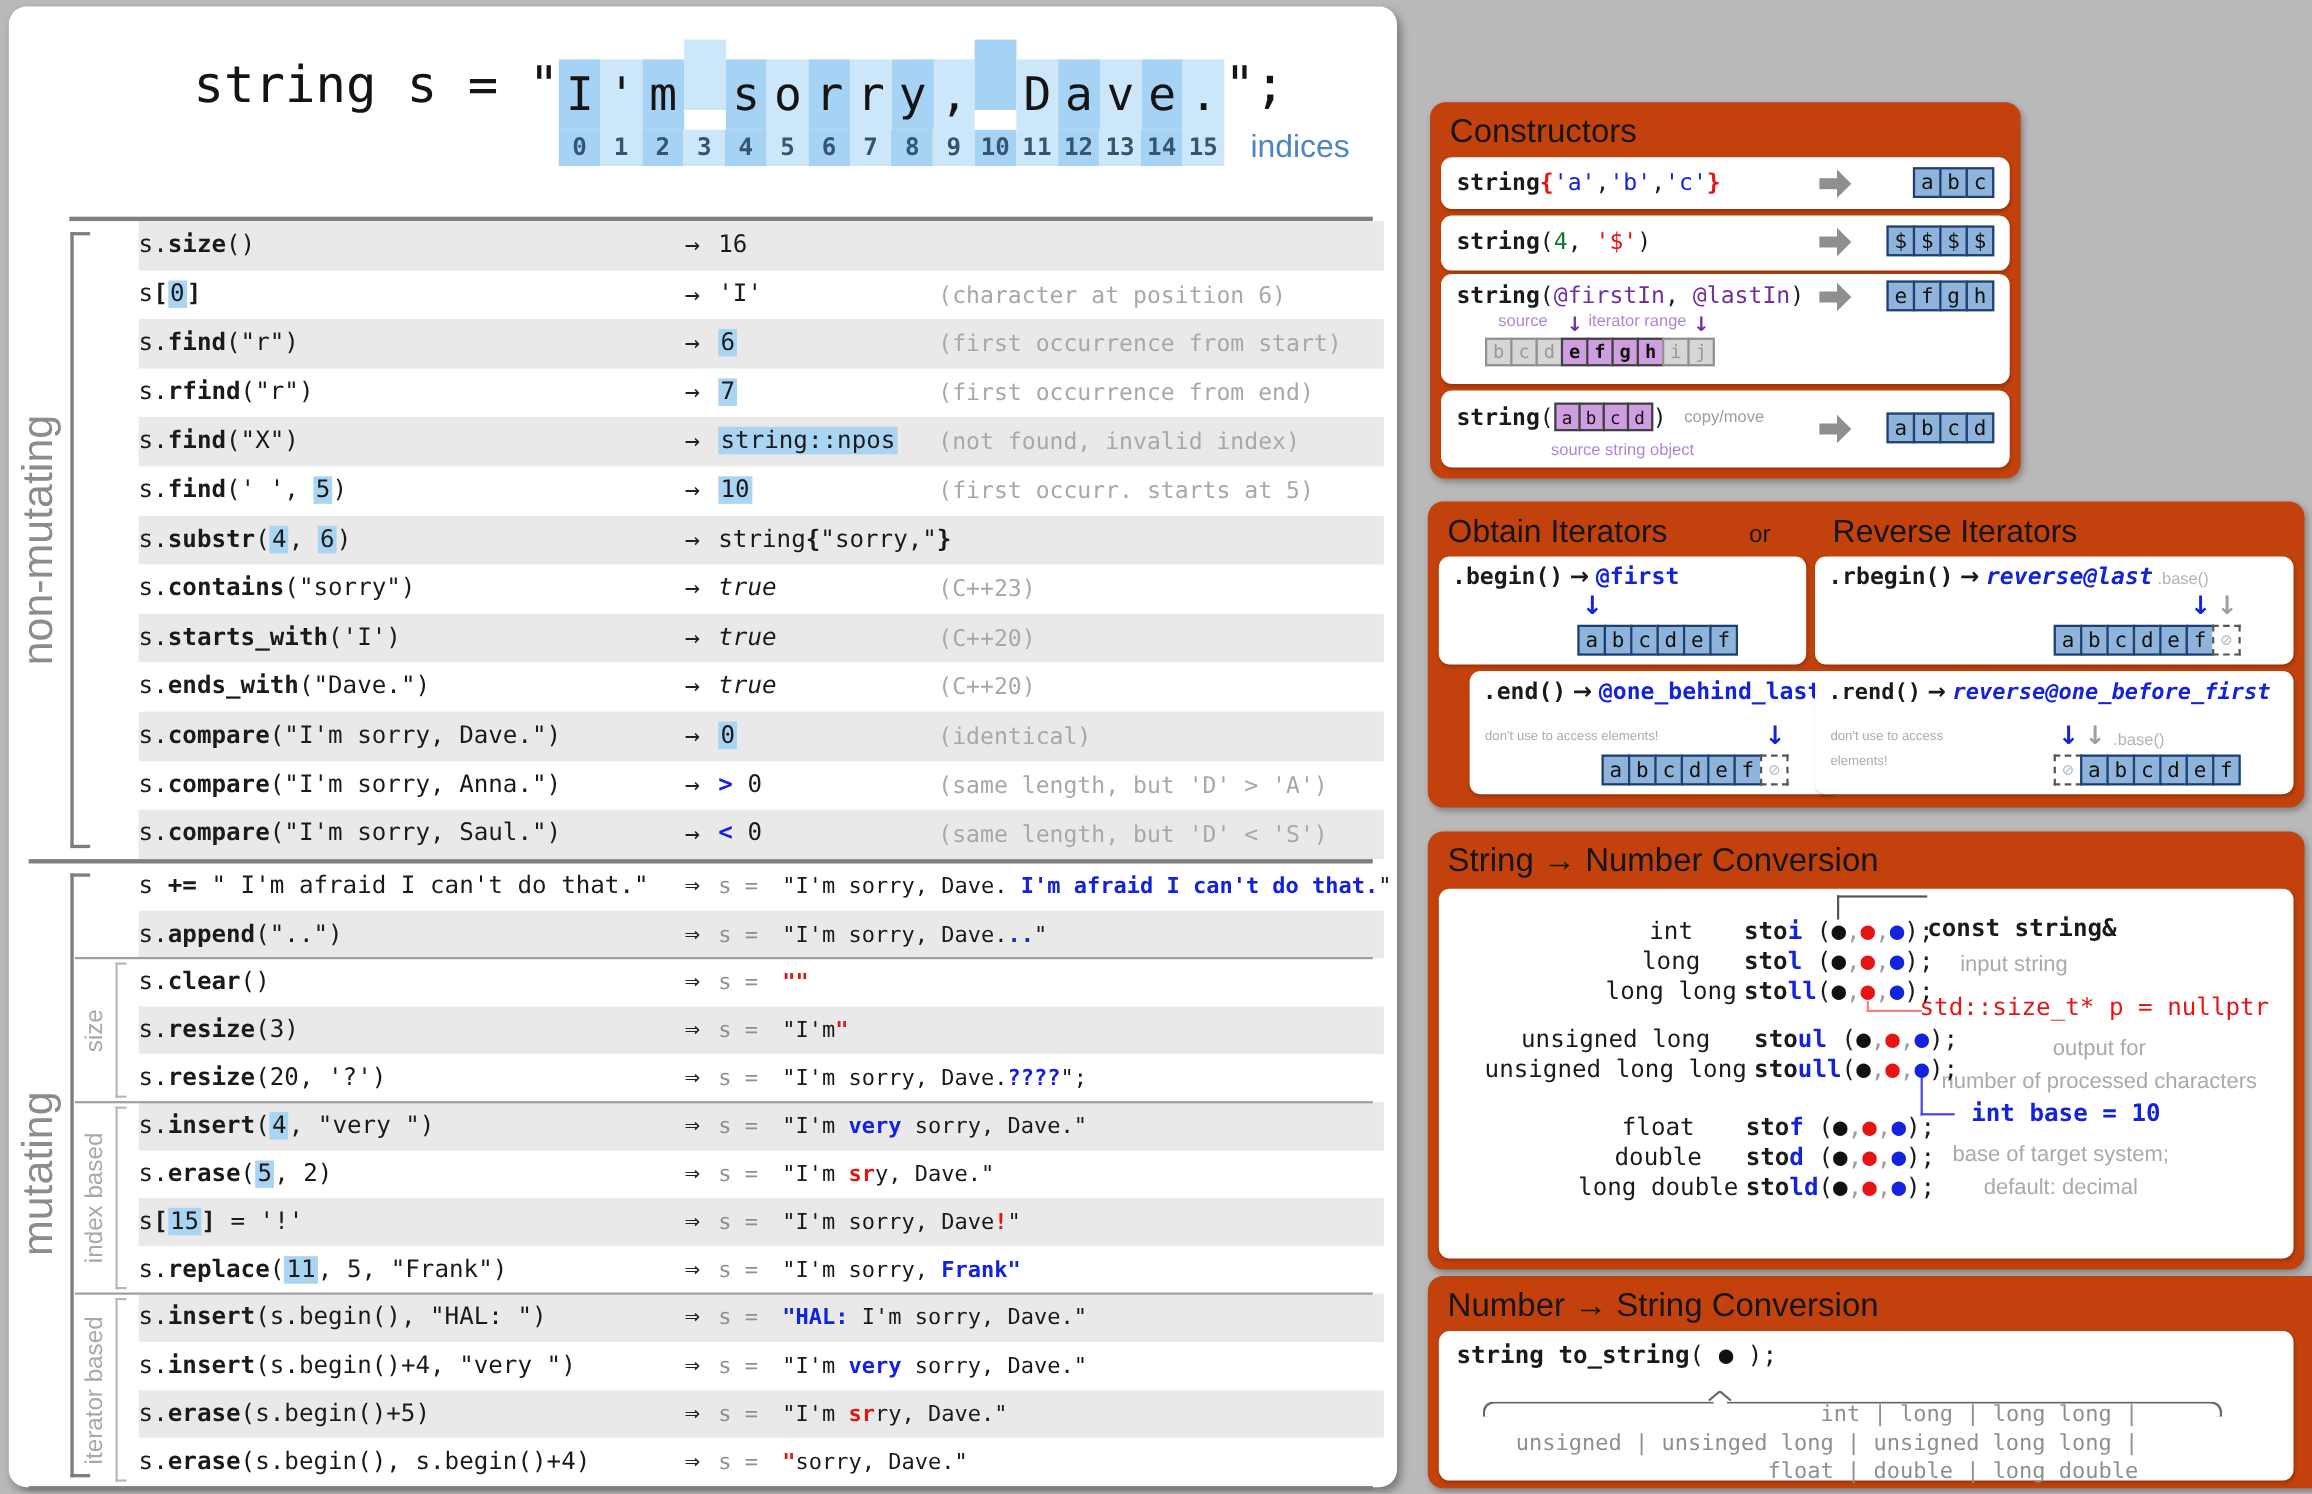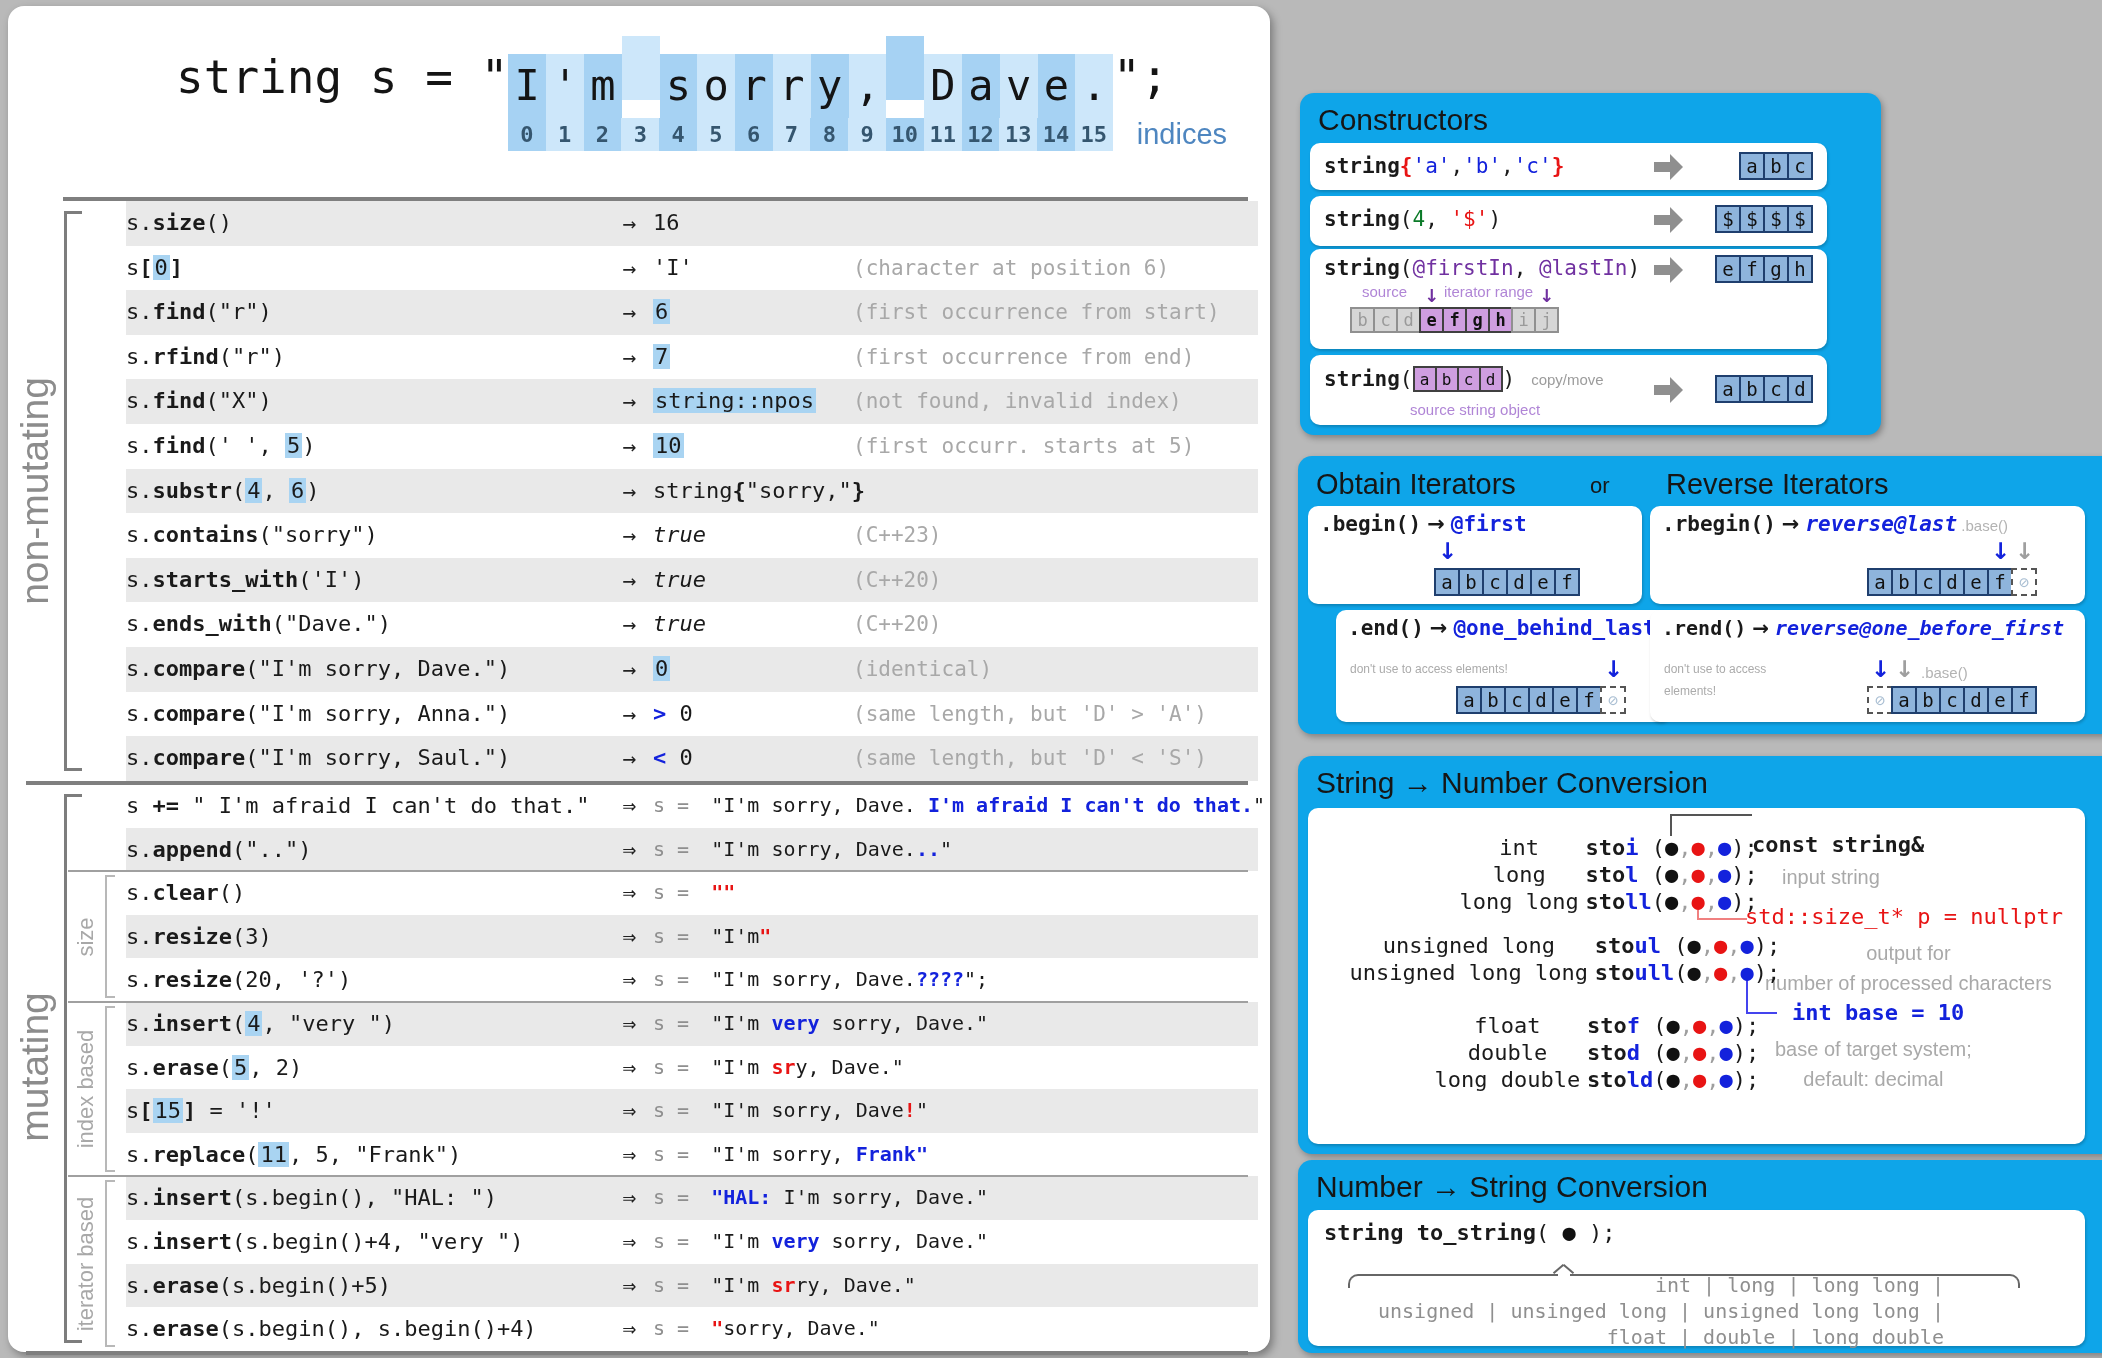--- a/index.html
+++ b/index.html
@@ -48,21 +48,21 @@
   .sg-bl{color:#1322dc;font-weight:bold;} .sg-blp{color:#1322dc;}
   .sg-bli{color:#1322dc;font-weight:bold;font-style:italic;}
   .sg-it{font-style:italic;color:#1a1a1a;}
   .sg-rd{color:#e81414;font-weight:bold;} .sg-rdp{color:#e81414;}
   .sg-gn{color:#0b7a28;} .sg-pp{color:#7030a0;}
   .sg-gy{color:#9e9e9e;}
   .sg-gys{color:#b3b3b3;font-size:15px;font-family:"Liberation Sans",sans-serif;}
   .sg-arrow{font-weight:bold;padding:0 6px;font-family:"DejaVu Sans",sans-serif;}
   .sg-dk{color:#111;} .sg-dr{color:#e81414;} .sg-db{color:#1322dc;}
   
-  .panel{position:absolute;background:#0ea5e9;border-radius:14px;box-shadow:2px 3px 6px rgba(0,0,0,.3);padding-left:44px;}
+  .panel{position:absolute;background:#c2410c;border-radius:14px;box-shadow:2px 3px 6px rgba(0,0,0,.3);}
   .ptitle{position:absolute;left:18px;top:10px;font-family:"Liberation Sans",sans-serif;font-size:30px;color:#161616;}
   #p-ctor{left:1300px;top:93px;width:537px;height:342px;}
   #p-iter{left:1298px;top:456px;width:797px;height:278px;}
   #p-s2n{left:1298px;top:756px;width:797px;height:398px;text-align:center;}
   #p-n2s{left:1298px;top:1160px;width:935px;height:193px;text-align:right;}
   .wcard{position:absolute;background:#fff;border-radius:10px;box-shadow:1px 2px 3px rgba(0,0,0,.2);}
   
   .cell{width:26px;height:28px;margin-left:-2px;box-sizing:border-box;border:2px solid #1f3f6e;background:#8eb4dc;
         font-family:"DejaVu Sans Mono",monospace;font-size:19px;display:flex;align-items:center;justify-content:center;color:#111;}
   .crow .cell:first-child,.ccells .cell:first-child,.dcells .cell:first-child,.incells .cell:first-child{margin-left:0;}

